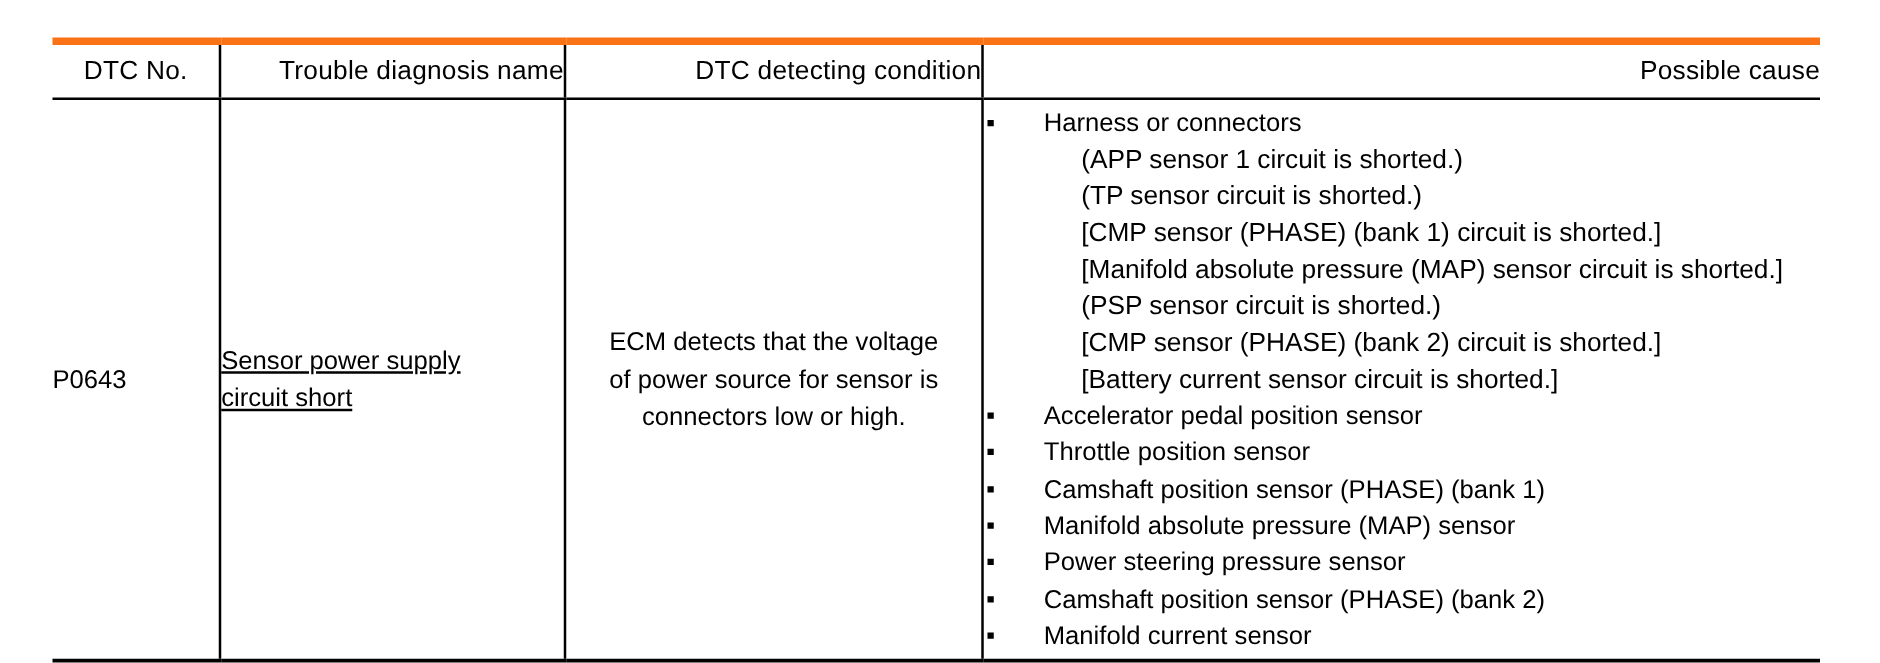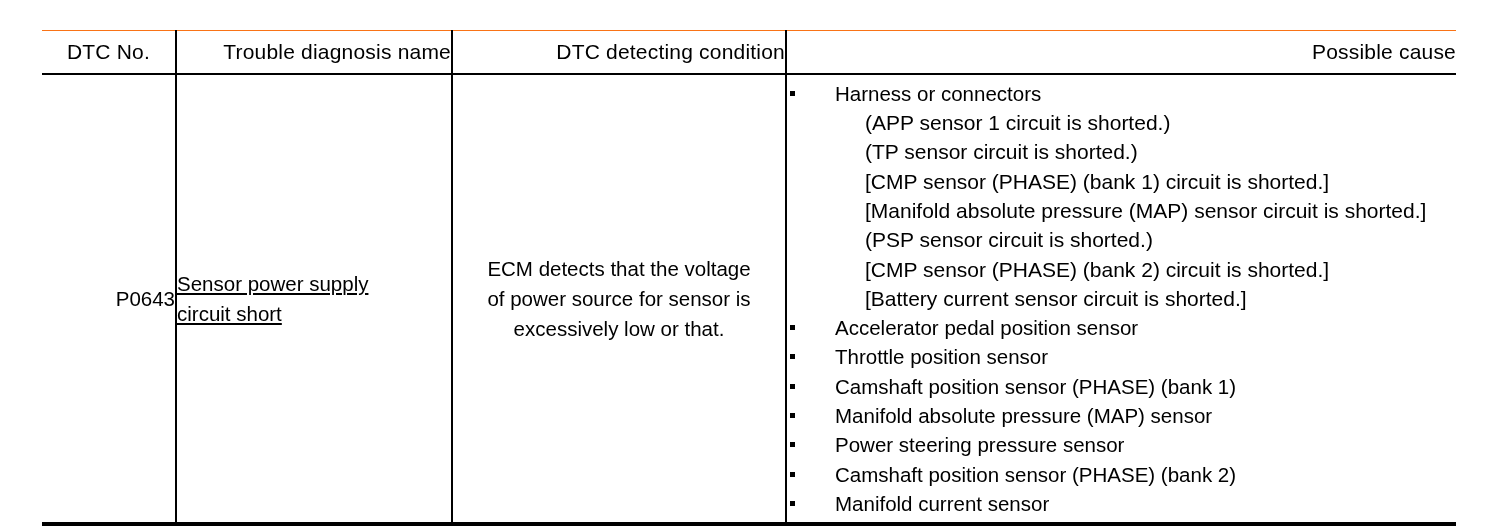--- a/index.html
+++ b/index.html
@@ -35,38 +35,38 @@
     font-weight: normal;
   }
   
   .col-dtc    { width: 134px; }
   .col-name   { width: 276px; }
   .col-cond   { width: 334px; }
   .col-cause  { width: 670px; }
 
   .head-row th {
     height: 42px;
-    border-top: 1px solid #f97316;
+    border-top: 6px solid #f97316;
     border-bottom: 2px solid #000;
     text-align: center;
     font-size: 21px;
     letter-spacing: 0.2px;
     line-height: 42px;
   }
   .head-row th.sep { border-left: 2px solid #000; text-align: right; }
 
   .body-row td {
     border-bottom: 4px solid #000;
     height: 447px;
     font-size: 20.5px;
   }
   .body-row td.sep { border-left: 2px solid #000; }
 
   .cell-dtc {
-    text-align: right;
+    text-align: left;
     vertical-align: middle;
   }
   .cell-name {
     vertical-align: middle;
     padding-left: 18px;
     padding-right: 10px;
     line-height: 30px;
     text-decoration: underline;
   }
   .cell-cond {
@@ -138,21 +138,21 @@
         </td>
 
         <td class="cell-name sep">
           <div>Sensor power supply</div>
           <div>circuit short</div>
         </td>
 
         <td class="cell-cond sep">
           <div>ECM detects that the voltage</div>
           <div>of power source for sensor is</div>
-          <div>excessively low or that.</div>
+          <div>connectors low or high.</div>
         </td>
 
         <td class="cell-cause sep">
           <ul class="cause-list">
               <li class="cause-item"><span class="bullet"></span><span>Harness or connectors</span><div class="cause-sub">(APP sensor 1 circuit is shorted.)</div><div class="cause-sub">(TP sensor circuit is shorted.)</div><div class="cause-sub">[CMP sensor (PHASE) (bank 1) circuit is shorted.]</div><div class="cause-sub">[Manifold absolute pressure (MAP) sensor circuit is shorted.]</div><div class="cause-sub">(PSP sensor circuit is shorted.)</div><div class="cause-sub">[CMP sensor (PHASE) (bank 2) circuit is shorted.]</div><div class="cause-sub">[Battery current sensor circuit is shorted.]</div></li>
               <li class="cause-item"><span class="bullet"></span><span>Accelerator pedal position sensor</span></li>
               <li class="cause-item"><span class="bullet"></span><span>Throttle position sensor</span></li>
               <li class="cause-item"><span class="bullet"></span><span>Camshaft position sensor (PHASE) (bank 1)</span></li>
               <li class="cause-item"><span class="bullet"></span><span>Manifold absolute pressure (MAP) sensor</span></li>
               <li class="cause-item"><span class="bullet"></span><span>Power steering pressure sensor</span></li>

